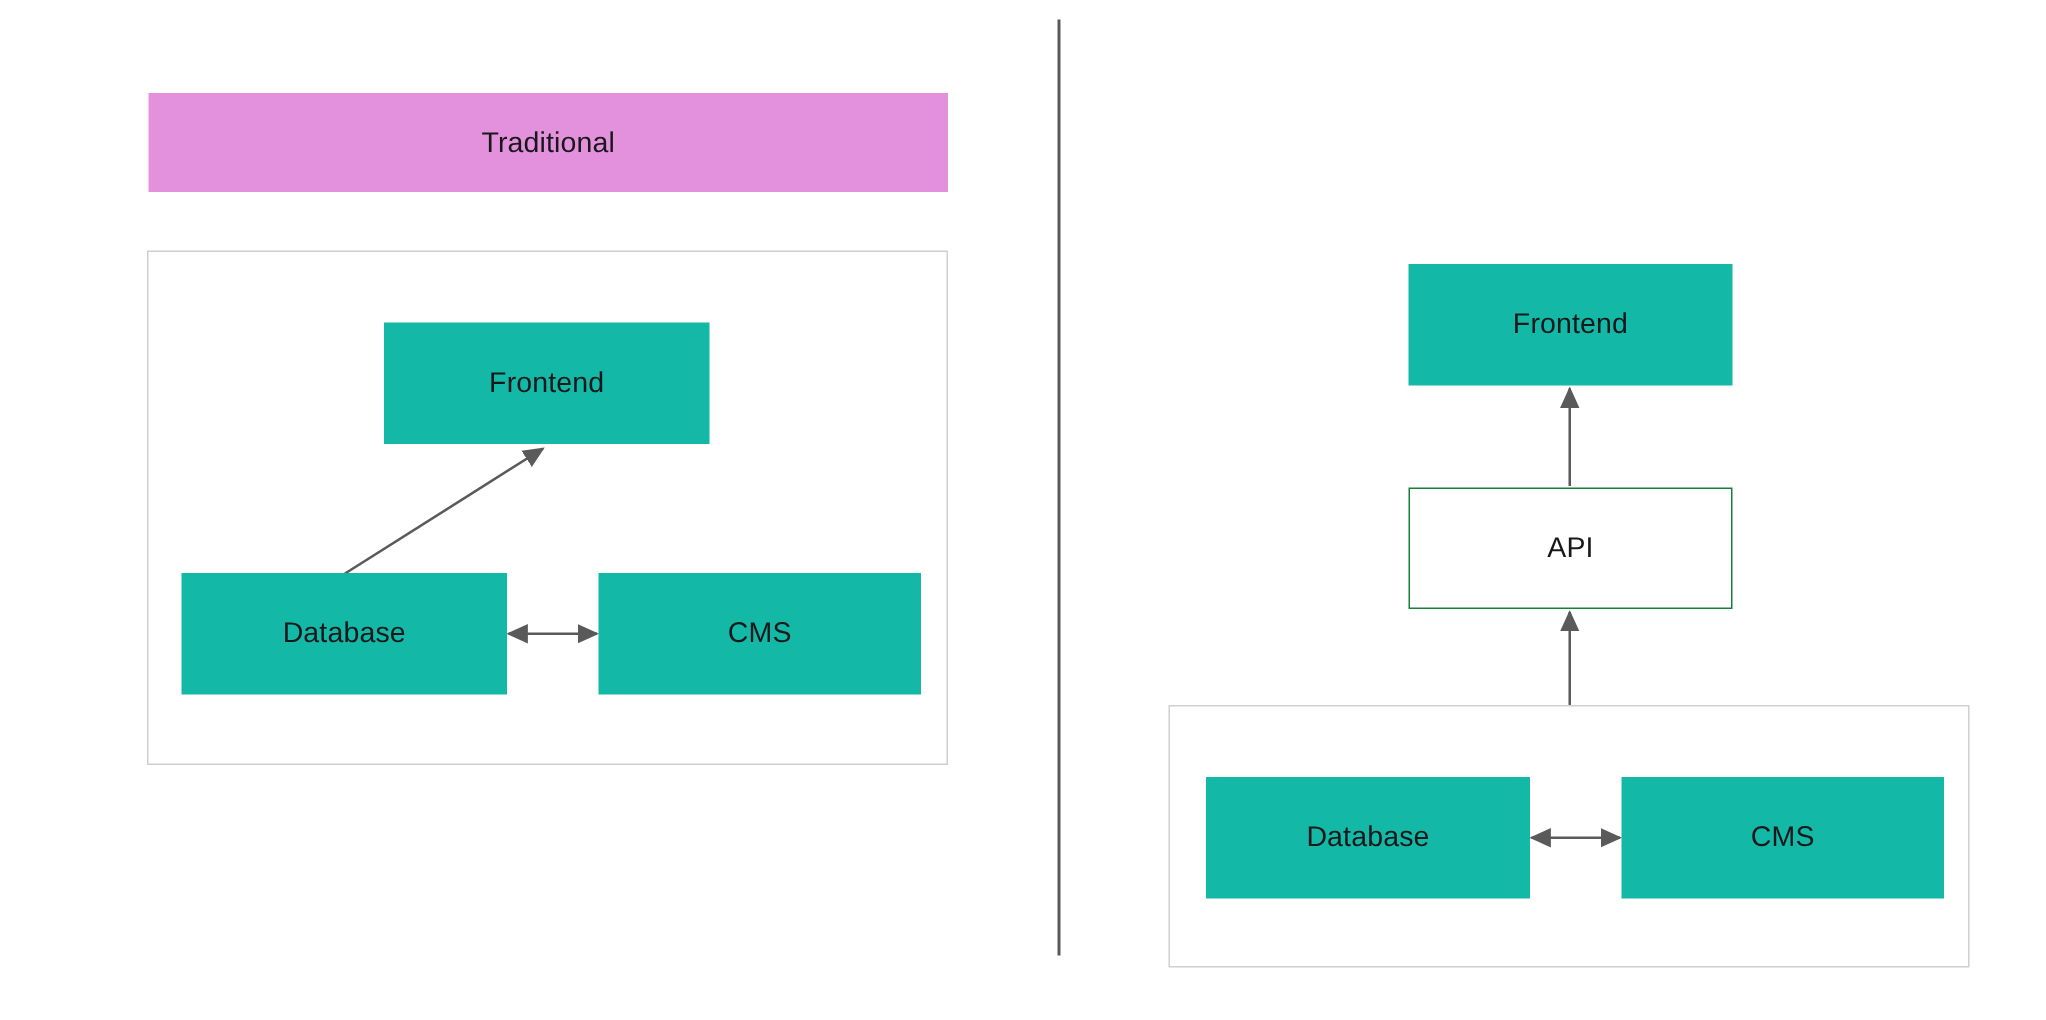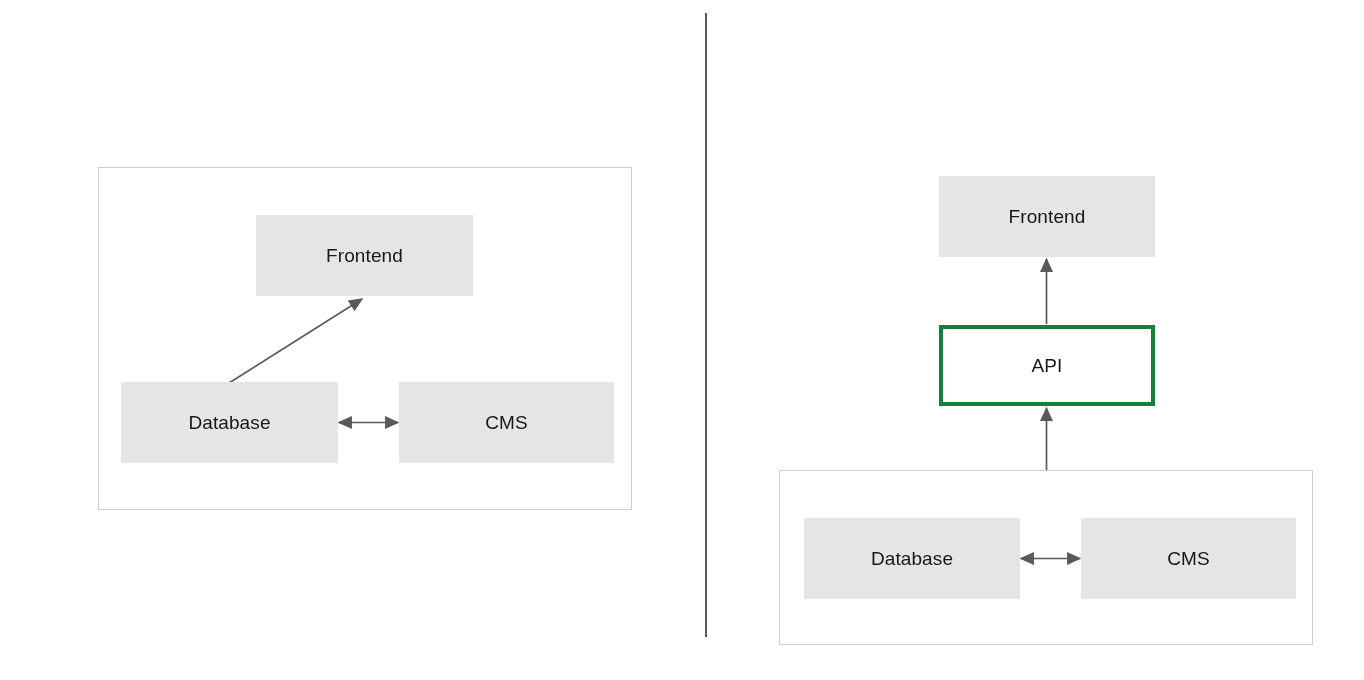--- a/index.html
+++ b/index.html
@@ -43,27 +43,27 @@
   
   .group-box {
     position: absolute;
     box-sizing: border-box;
     border: 1px solid #cfcfcf;
     background: transparent;
   }
 
   
   .box-teal {
-    background: #e5e5e5;
+    background: #14b8a6;
   }
 
   
   .box-outline {
     background: #ffffff;
-    border: 4px solid #15803d;
+    border: 1px solid #15803d;
   }
 
   
   .divider {
     position: absolute;
     background: #5a5a5a;
   }
 
   
   .connectors {
@@ -94,20 +94,21 @@
 
     <line x1="339" y1="422.5" x2="398" y2="422.5" stroke="#5a5a5a" stroke-width="1.7" marker-end="url(#arrowEnd)" marker-start="url(#arrowStart)"></line>
 
     <line x1="1046.5" y1="324" x2="1046.5" y2="259" stroke="#5a5a5a" stroke-width="1.7" marker-end="url(#arrowEnd)"></line>
 
     <line x1="1046.5" y1="470" x2="1046.5" y2="408" stroke="#5a5a5a" stroke-width="1.7" marker-end="url(#arrowEnd)"></line>
 
     <line x1="1021" y1="558.5" x2="1080" y2="558.5" stroke="#5a5a5a" stroke-width="1.7" marker-end="url(#arrowEnd)" marker-start="url(#arrowStart)"></line>
   </svg>
 
+  <div class="node panel-banner" style="left:99px; top:62px; width:533px; height:66px;">Traditional</div>
 
   <div class="group-box" style="left:98px; top:167px; width:534px; height:343px;"></div>
 
   <div class="node box-teal" style="left:256px; top:215px; width:217px; height:81px;">Frontend</div>
 
   <div class="node box-teal" style="left:121px; top:382px; width:217px; height:81px;">Database</div>
 
   <div class="node box-teal" style="left:399px; top:382px; width:215px; height:81px;">CMS</div>
 
   <div class="divider" style="left:705px; top:13px; width:2px; height:624px;"></div>

